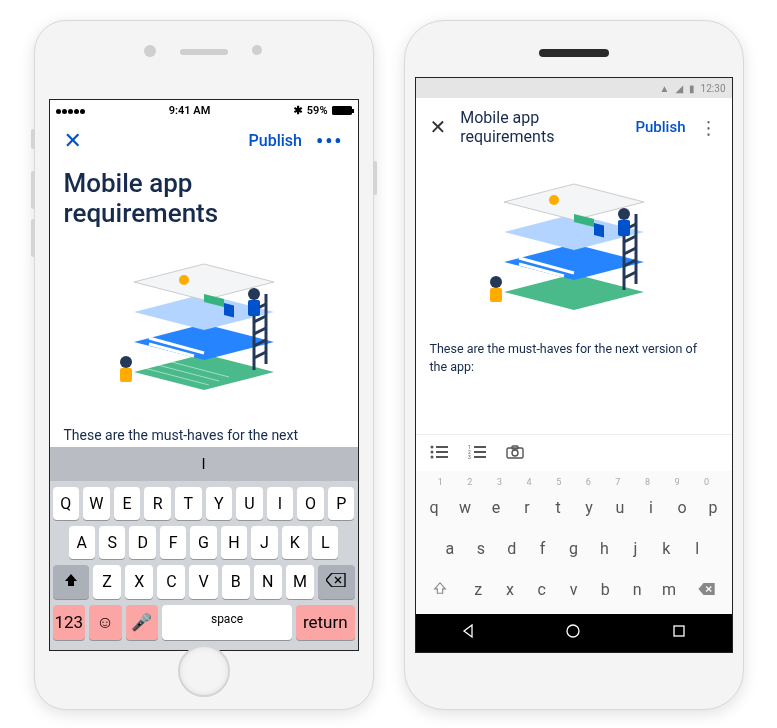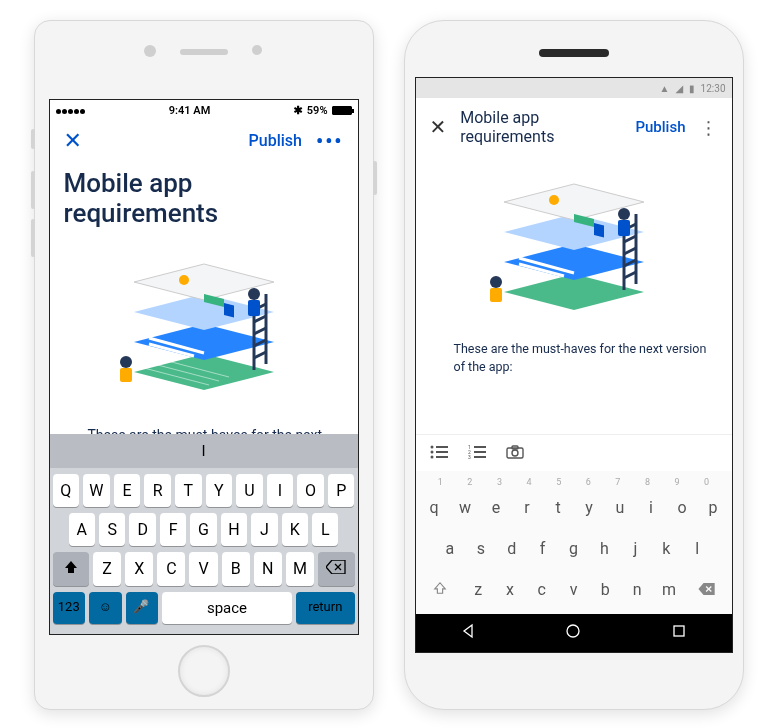--- a/index.html
+++ b/index.html
@@ -1,19 +1,19 @@
 <!DOCTYPE html>
 <html><head>
 <meta charset="utf-8">
 <style>
   * { box-sizing: border-box; margin: 0; padding: 0; font-family: -apple-system, BlinkMacSystemFont, "Segoe UI", Roboto, sans-serif; }
   body { background: #fff; display: flex; justify-content: center; align-items: flex-start; gap: 30px; padding: 20px; }
 
   
-  .iphone-frame { width: 340px; height: 690px; background: #f4f4f4; border-radius: 16px; padding: 78px 14px 74px 14px; position: relative; box-shadow: 0 4px 16px rgba(0,0,0,.12); border: 1px solid #d8d8d8; }
+  .iphone-frame { width: 340px; height: 690px; background: #f4f4f4; border-radius: 32px; padding: 78px 14px 58px 14px; position: relative; box-shadow: 0 4px 16px rgba(0,0,0,.12); border: 1px solid #d8d8d8; }
   .iphone-speaker { position:absolute; top:28px; left:50%; transform:translateX(-50%); width:48px; height:6px; background:#cfcfcf; border-radius:3px;}
   .iphone-camera { position:absolute; top:24px; left:50%; transform:translateX(-60px); width:12px; height:12px; background:#cfcfcf; border-radius:50%;}
   .iphone-sensor { position:absolute; top:24px; left:50%; transform:translateX(48px); width:10px; height:10px; background:#cfcfcf; border-radius:50%;}
   .iphone-home  { position:absolute; bottom:12px; left:50%; transform:translateX(-50%); width:52px; height:52px; border-radius:50%; background:#f4f4f4; border:2px solid #d4d4d4; box-shadow: inset 0 0 6px rgba(0,0,0,.08);}
   .iphone-side-btn { position:absolute; right:-4px; top:140px; width:4px; height:34px; background:#d4d4d4; border-radius:2px;}
   .iphone-left-btn1 { position:absolute; left:-4px; top:108px; width:4px; height:20px; background:#d4d4d4; border-radius:2px;}
   .iphone-left-btn2 { position:absolute; left:-4px; top:150px; width:4px; height:38px; background:#d4d4d4; border-radius:2px;}
   .iphone-left-btn3 { position:absolute; left:-4px; top:198px; width:4px; height:38px; background:#d4d4d4; border-radius:2px;}
   .iphone-screen { width:100%; height:100%; background:#fff; border:1px solid #222; display:flex; flex-direction:column; overflow:hidden; }
 
@@ -29,36 +29,36 @@
   .ios-header { display:flex; align-items:center; justify-content:space-between; padding:8px 14px;}
   .ios-header .close-x { font-size:22px; color:#0052cc; font-weight:400;}
   .ios-header .actions{display:flex;gap:14px;align-items:center;}
   .ios-header .publish{color:#0052cc;font-size:16px;font-weight:500;}
   .ios-header .dots{color:#0052cc;font-size:20px;font-weight:700;letter-spacing:2px;}
 
   
   .ios-content { flex:1; padding:8px 14px 0 14px; overflow:hidden;}
   .doc-title { color:#172b4d; font-size:26px; font-weight:500; line-height:1.15; margin-bottom:10px;}
   .illus { width:100%; height:170px; display:flex; align-items:center; justify-content:center; margin-bottom:16px;}
-  .body-text{ color:#172b4d; font-size:14px; line-height:1.45;margin-left:24px;}
+  .body-text{ color:#172b4d; font-size:14px; line-height:1.45;}
   .body-text p{margin-bottom:8px;}
 
   
   .ios-kbd { background:#d1d4d9;}
   .ios-sugg { display:flex; background:#b9bdc3;}
   .ios-sugg div{flex:1;text-align:center;padding:8px 0;font-size:15px;color:#000;border-right:1px solid #a0a4aa;}
   .ios-sugg div:last-child{border-right:none;}
   .ios-kbd-rows{padding:6px 3px 4px 3px;}
   .ios-kbd-row{display:flex;gap:4px;justify-content:center;margin-bottom:6px;}
   .ios-key{flex:1;background:#fff;border-radius:4px;text-align:center;padding:7px 0;font-size:16px;box-shadow:0 1px 0 rgba(0,0,0,.3);}
   .ios-kbd-row.r2{padding:0 16px;}
   .ios-kbd-row.r3 .ios-key.shift, .ios-kbd-row.r3 .ios-key.del{flex:1.3;background:#acb1b9;}
   .ios-kbd-row.r4 .ios-key.space{flex:4;}
-  .ios-kbd-row.r4 .ios-key.small{font-size:15px;}
-  .ios-kbd-row.r4 .ios-key.fn{background:#0369a1;font-size:13px;}
+  .ios-kbd-row.r4 .ios-key.small{font-size:12px;}
+  .ios-kbd-row.r4 .ios-key.fn{background:#fca5a5;font-size:17px;}
 
   
   .android-frame{width:340px;height:690px;background:#f4f4f4;border-radius:40px;padding:56px 10px 56px 10px;position:relative;box-shadow:0 4px 16px rgba(0,0,0,.12);border:1px solid #d8d8d8;}
   .android-speaker{position:absolute;top:28px;left:50%;transform:translateX(-50%);width:70px;height:8px;background:#2a2a2a;border-radius:4px;}
   .android-screen{width:100%;height:100%;background:#fafafa;border:1px solid #222;display:flex;flex-direction:column;overflow:hidden;}
 
   .and-status{height:20px;background:#e5e5e5;display:flex;align-items:center;justify-content:flex-end;gap:6px;padding:0 6px;font-size:10px;color:#888;}
 
   .and-header{display:flex;align-items:center;gap:14px;padding:10px 14px;background:#fff;box-shadow:0 1px 2px rgba(0,0,0,.1);}
   .and-header .close{font-size:20px;color:#333;}

